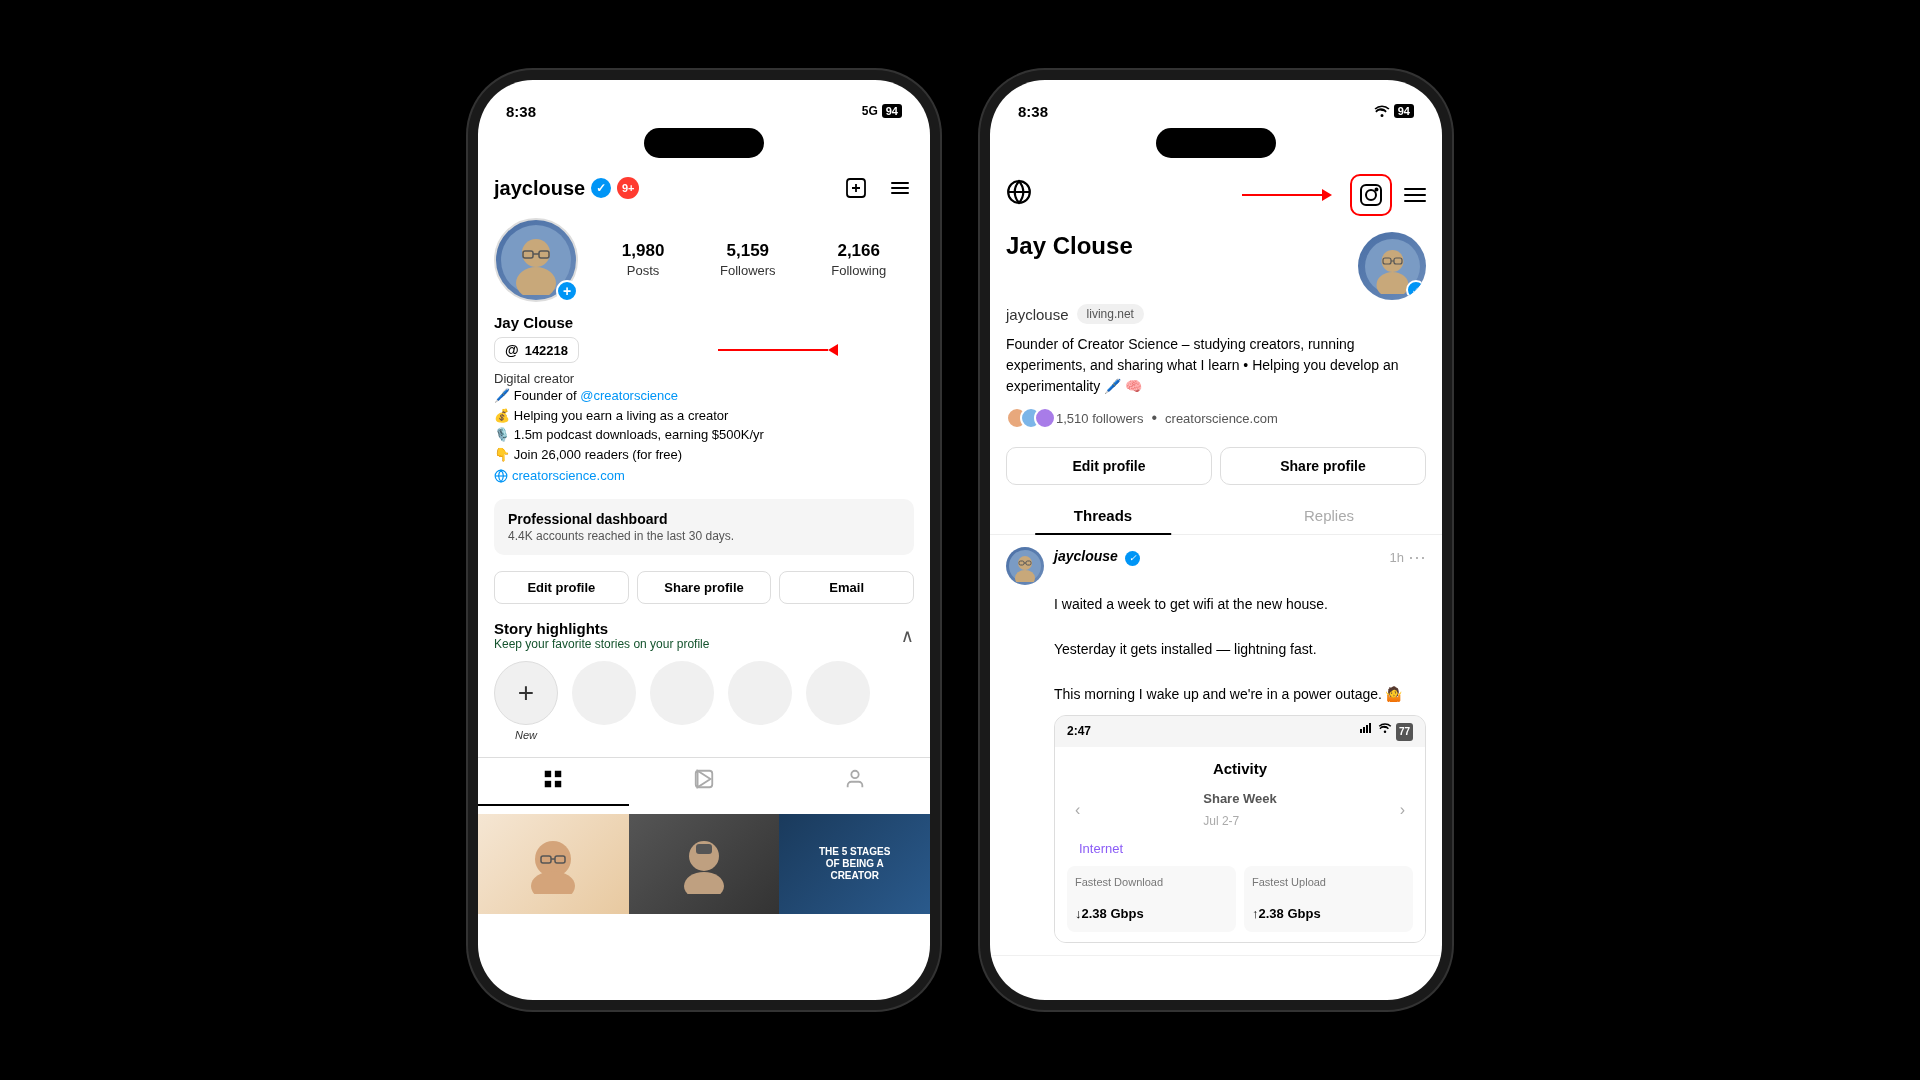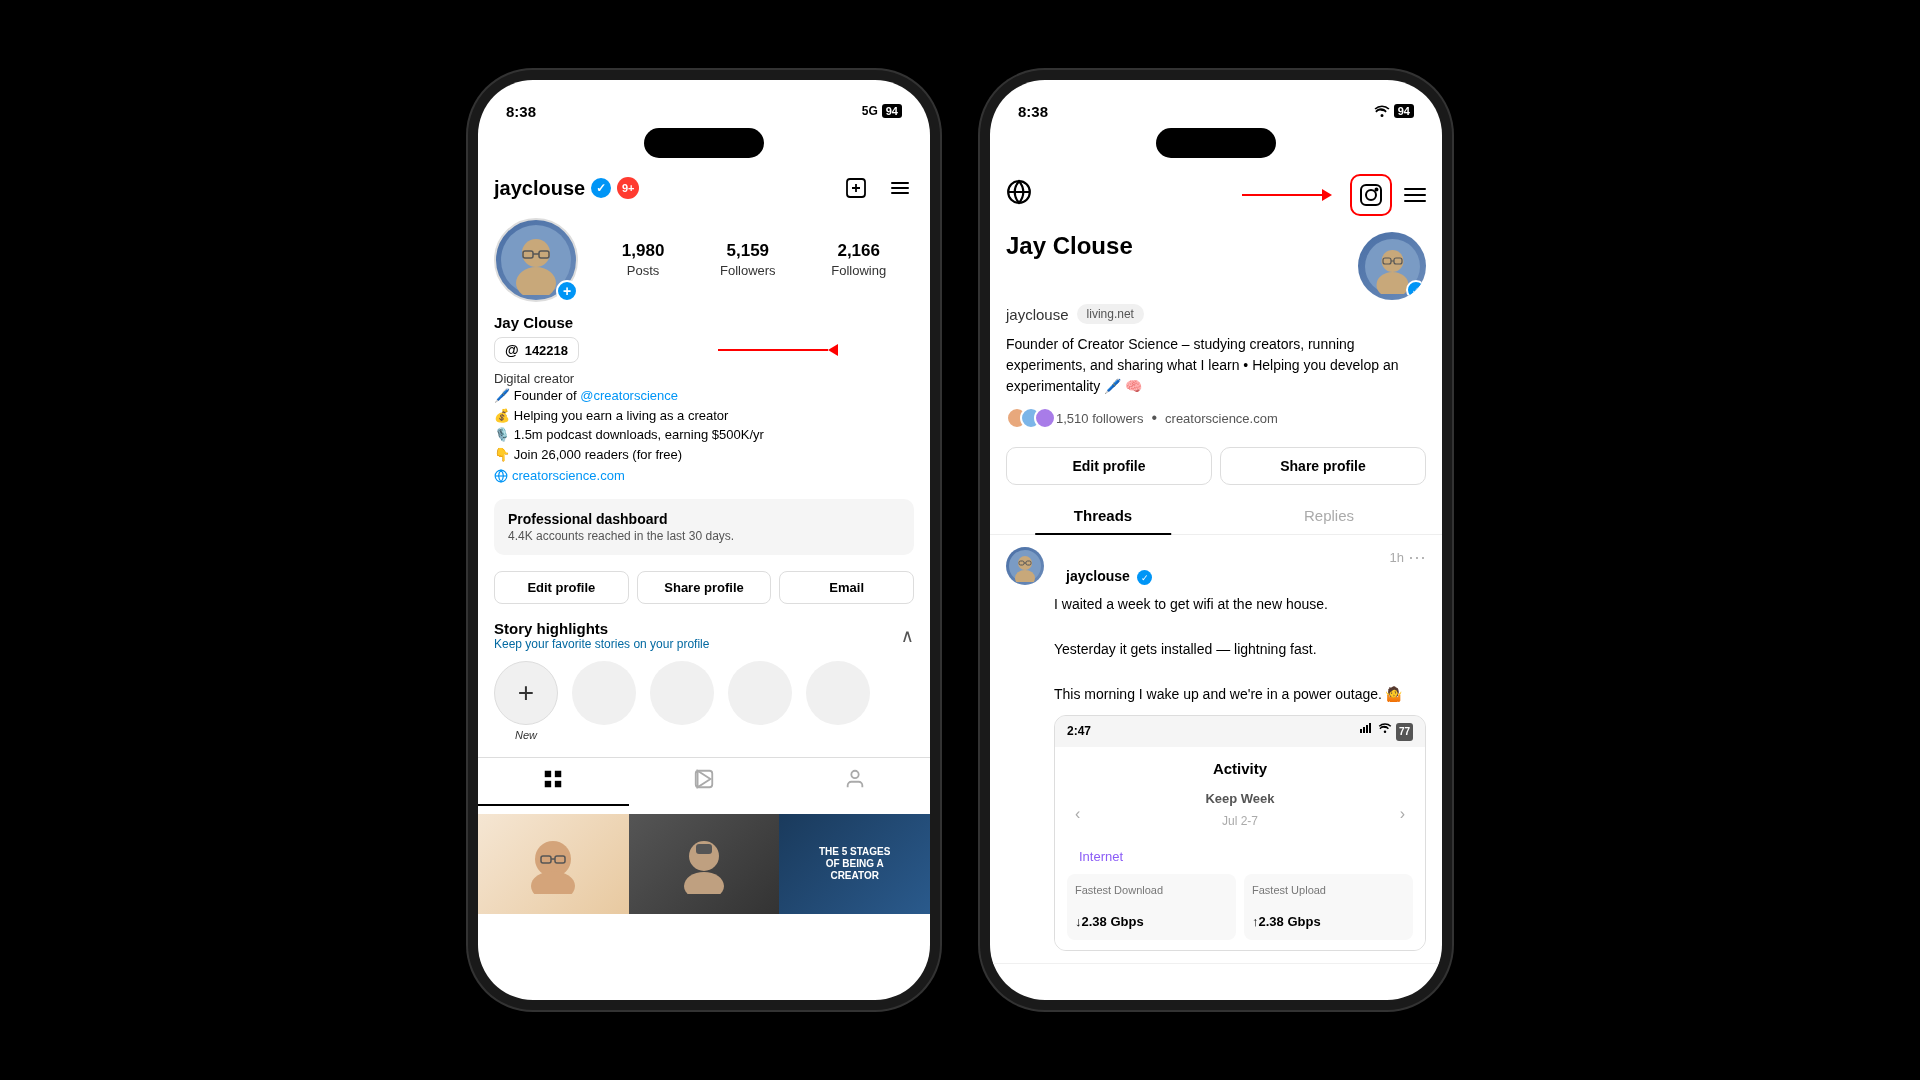--- a/index.html
+++ b/index.html
@@ -298,21 +298,21 @@
       margin-bottom: 4px;
     }
 
     .highlights-title {
       font-size: 15px;
       font-weight: 700;
     }
 
     .highlights-sub {
       font-size: 12px;
-      color: #0369a1;
+      color: #14532d;
     }
 
     .highlights-circles {
       display: flex;
       gap: 14px;
       margin-top: 10px;
     }
 
     .highlight-item {
       display: flex;
@@ -576,22 +576,23 @@
     }
 
     .thread-post-header {
       display: flex;
       justify-content: space-between;
       align-items: flex-start;
     }
 
     .thread-post-user {
       display: flex;
-      align-items: flex-end;
-      gap: 22px;
+      align-items: flex-start;
+      gap: 10px;
+      font-style: italic;
     }
 
     .thread-post-avatar {
       width: 38px;
       height: 38px;
       border-radius: 50%;
       background: linear-gradient(135deg, #4a6fa5, #6b8cba);
       display: flex;
       align-items: center;
       justify-content: center;
@@ -684,22 +685,21 @@
       font-size: 13px;
       font-weight: 600;
       text-align: center;
       color: #555;
       margin-bottom: 2px;
     }
 
     .nested-date {
       font-size: 12px;
       color: #aaa;
-      text-align: center;
-      margin-bottom: 8px;
+      text-align: left;
     }
 
     .nested-row {
       display: flex;
       gap: 8px;
       margin-top: 4px;
     }
 
     .nested-card {
       flex: 1;
@@ -1085,21 +1085,21 @@
                 <path d="M8 9a1.5 1.5 0 1 1 0 3 1.5 1.5 0 0 1 0-3zm0-3a5 5 0 0 1 3.5 1.4l1.2-1.2A7 7 0 0 0 1.3 6.2l1.2 1.2A5 5 0 0 1 8 6zm0-4a9 9 0 0 1 6.3 2.6l1.2-1.2A11 11 0 0 0 .5 3.4l1.2 1.2A9 9 0 0 1 8 2z"></path>
               </svg>
               <span style="background:#555; color:#fff; border-radius:3px; padding:1px 3px; font-size:10px; font-weight:700;">77</span>
             </div>
           </div>
           <div class="nested-content">
             <div class="nested-title">Activity</div>
             <div class="nested-nav">
               <span class="nav-arrow">‹</span>
               <div>
-                <div class="nested-subtitle">Keep Week</div>
+                <div class="nested-subtitle">Share Week</div>
                 <div class="nested-date">Jul 2-7</div>
               </div>
               <span class="nav-arrow">›</span>
             </div>
             <div class="internet-label">Internet</div>
             <div class="nested-row">
               <div class="nested-card">
                 <div class="nested-card-label">Fastest Download</div>
                 <div class="nested-card-value">↓2.38 Gbps</div>
               </div>

